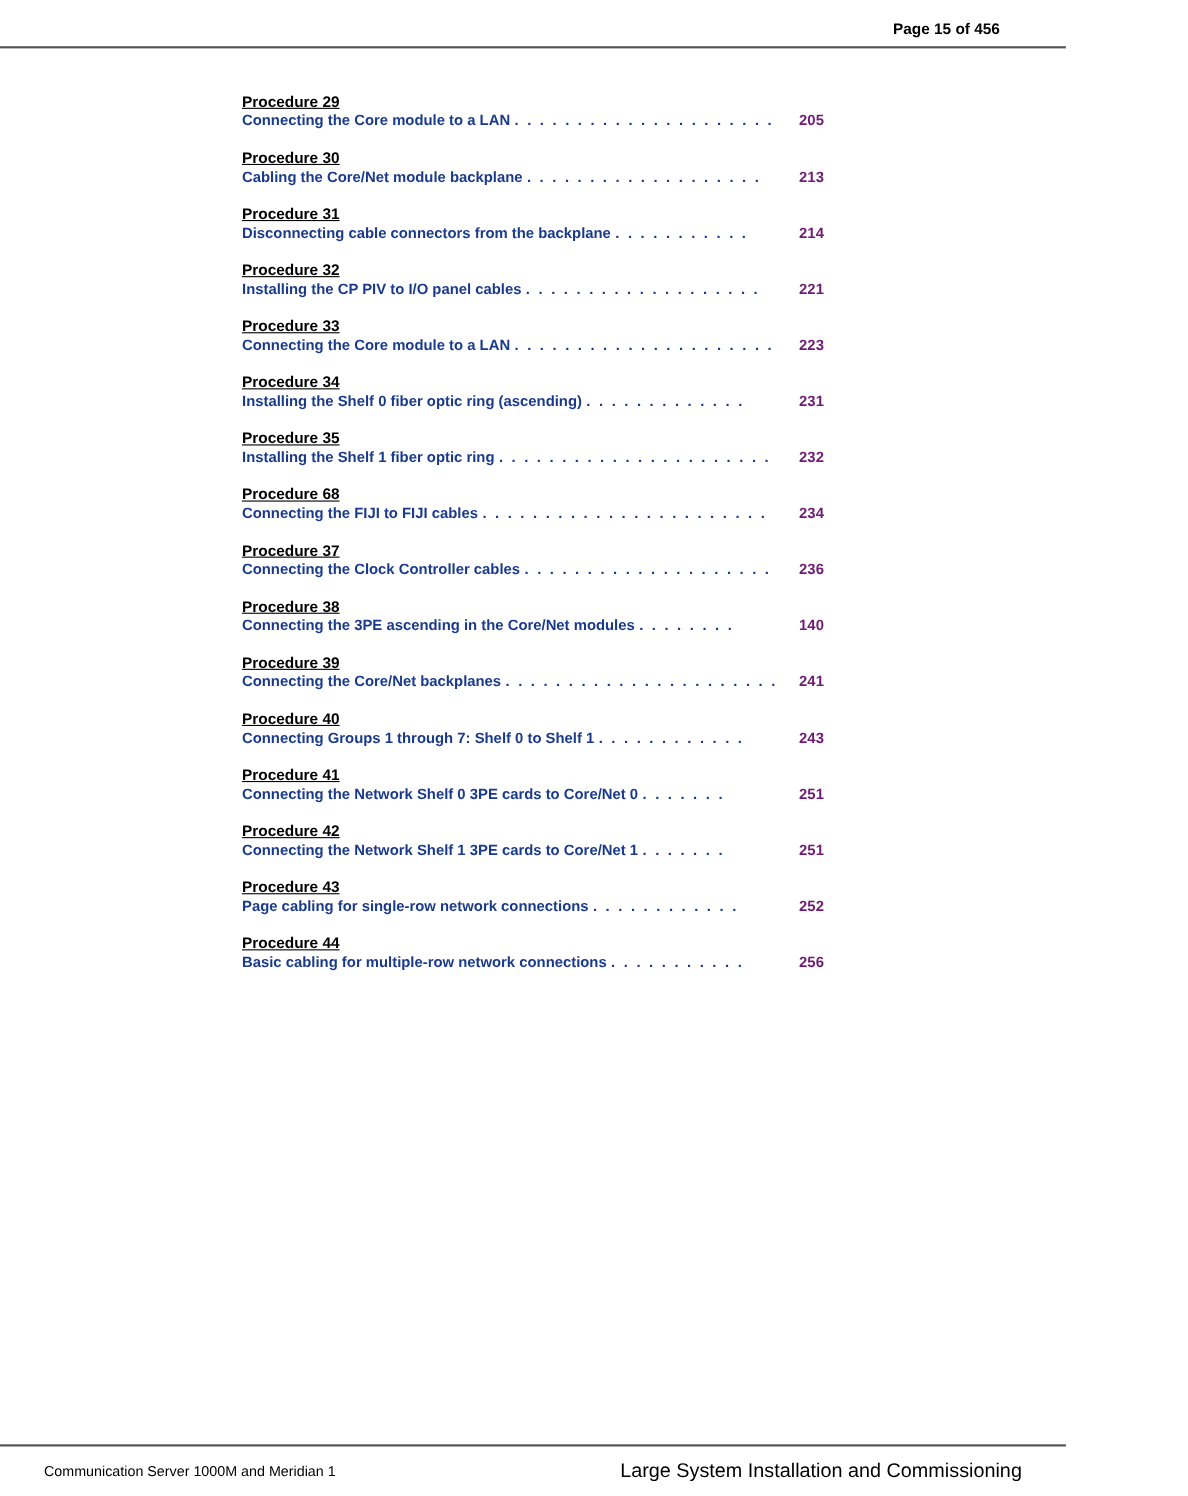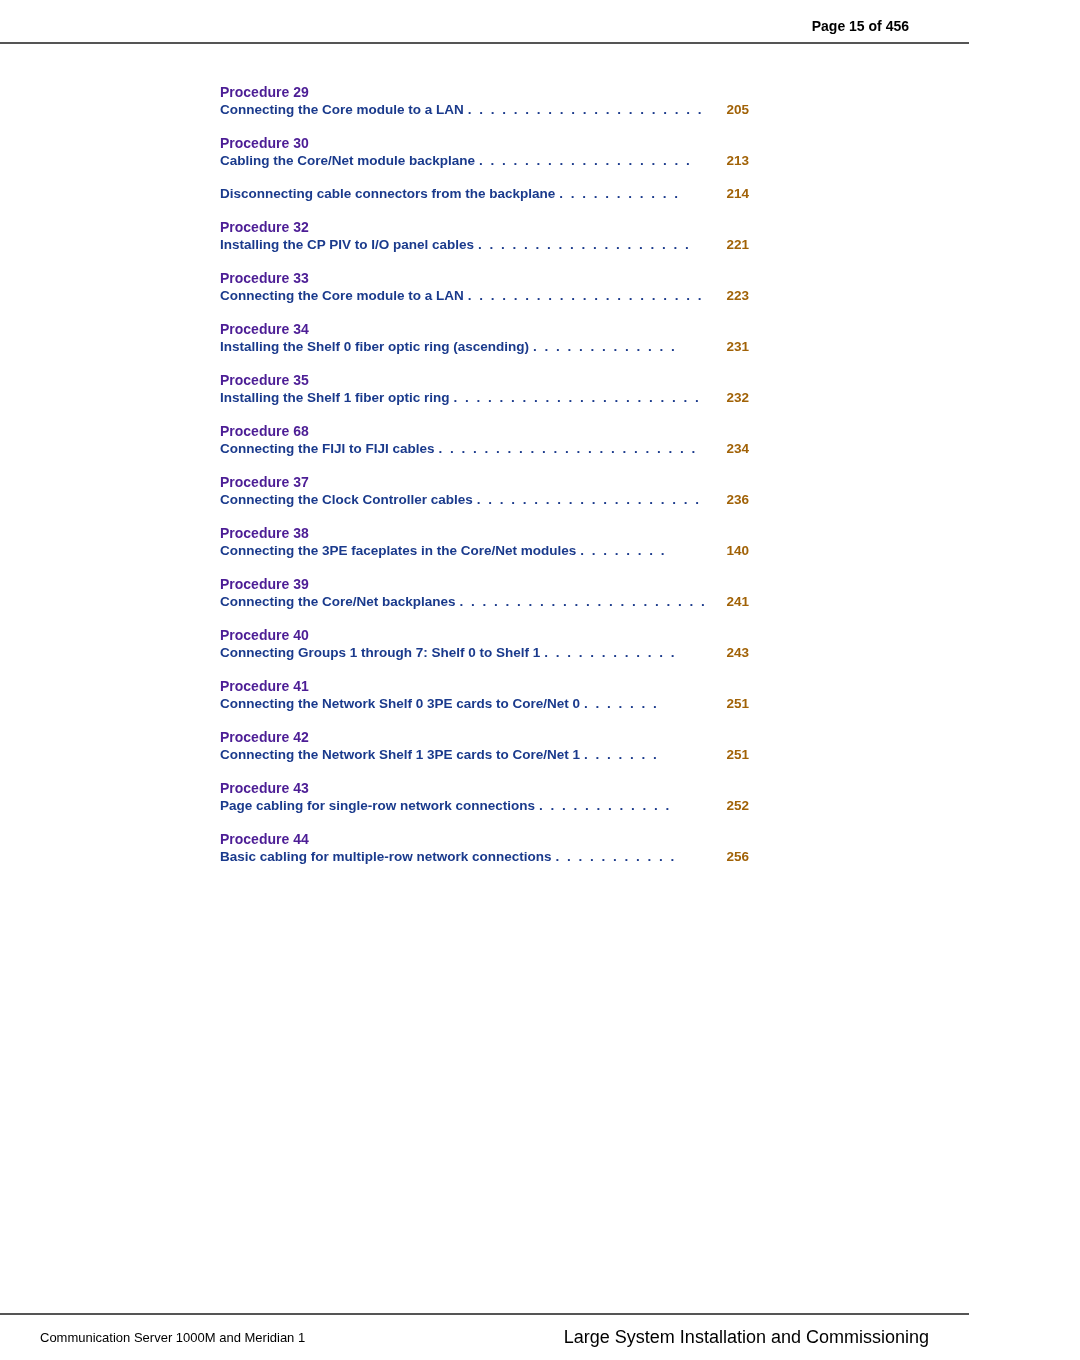--- a/index.html
+++ b/index.html
@@ -48,23 +48,24 @@
       margin-top: 10px;
     }
 
     .toc-item {
       margin-bottom: 18px;
     }
 
     .procedure-title {
       font-size: 14px;
       font-weight: bold;
-      color: #4c1d95;
+      color: #000000;
       display: block;
       margin-bottom: 2px;
+      text-decoration: underline;
     }
 
     .procedure-entry {
       font-size: 13.5px;
       font-weight: bold;
       color: #1a3a8c;
       display: flex;
       align-items: flex-end;
       width: 100%;
     }
@@ -81,21 +82,21 @@
       margin: 0 4px;
       color: #1a3a8c;
       letter-spacing: 2px;
       font-weight: bold;
       white-space: nowrap;
     }
 
     .entry-page {
       flex-shrink: 0;
       font-weight: bold;
-      color: #a16207;
+      color: #701a75;
     }
 
     .bottom-footer {
       border-top: 2px solid #555555;
       padding: 12px 40px;
       display: flex;
       justify-content: space-between;
       align-items: center;
     }
 
@@ -130,20 +131,21 @@
         </li>
         <li class="toc-item">
           <span class="procedure-title">Procedure 30</span>
           <div class="procedure-entry">
             <span class="entry-label">Cabling the Core/Net module backplane</span>
             <span class="dots"> . . . . . . . . . . . . . . . . . . . </span>
             <span class="entry-page">213</span>
           </div>
         </li>
         <li class="toc-item">
+          <span class="procedure-title">Procedure 31</span>
           <div class="procedure-entry">
             <span class="entry-label">Disconnecting cable connectors from the backplane</span>
             <span class="dots"> . . . . . . . . . . . </span>
             <span class="entry-page">214</span>
           </div>
         </li>
         <li class="toc-item">
           <span class="procedure-title">Procedure 32</span>
           <div class="procedure-entry">
             <span class="entry-label">Installing the CP PIV to I/O panel cables</span>
@@ -187,21 +189,21 @@
           <span class="procedure-title">Procedure 37</span>
           <div class="procedure-entry">
             <span class="entry-label">Connecting the Clock Controller cables</span>
             <span class="dots"> . . . . . . . . . . . . . . . . . . . . </span>
             <span class="entry-page">236</span>
           </div>
         </li>
         <li class="toc-item">
           <span class="procedure-title">Procedure 38</span>
           <div class="procedure-entry">
-            <span class="entry-label">Connecting the 3PE faceplates in the Core/Net modules</span>
+            <span class="entry-label">Connecting the 3PE ascending in the Core/Net modules</span>
             <span class="dots"> . . . . . . . . </span>
             <span class="entry-page">140</span>
           </div>
         </li>
         <li class="toc-item">
           <span class="procedure-title">Procedure 39</span>
           <div class="procedure-entry">
             <span class="entry-label">Connecting the Core/Net backplanes</span>
             <span class="dots"> . . . . . . . . . . . . . . . . . . . . . . </span>
             <span class="entry-page">241</span>

